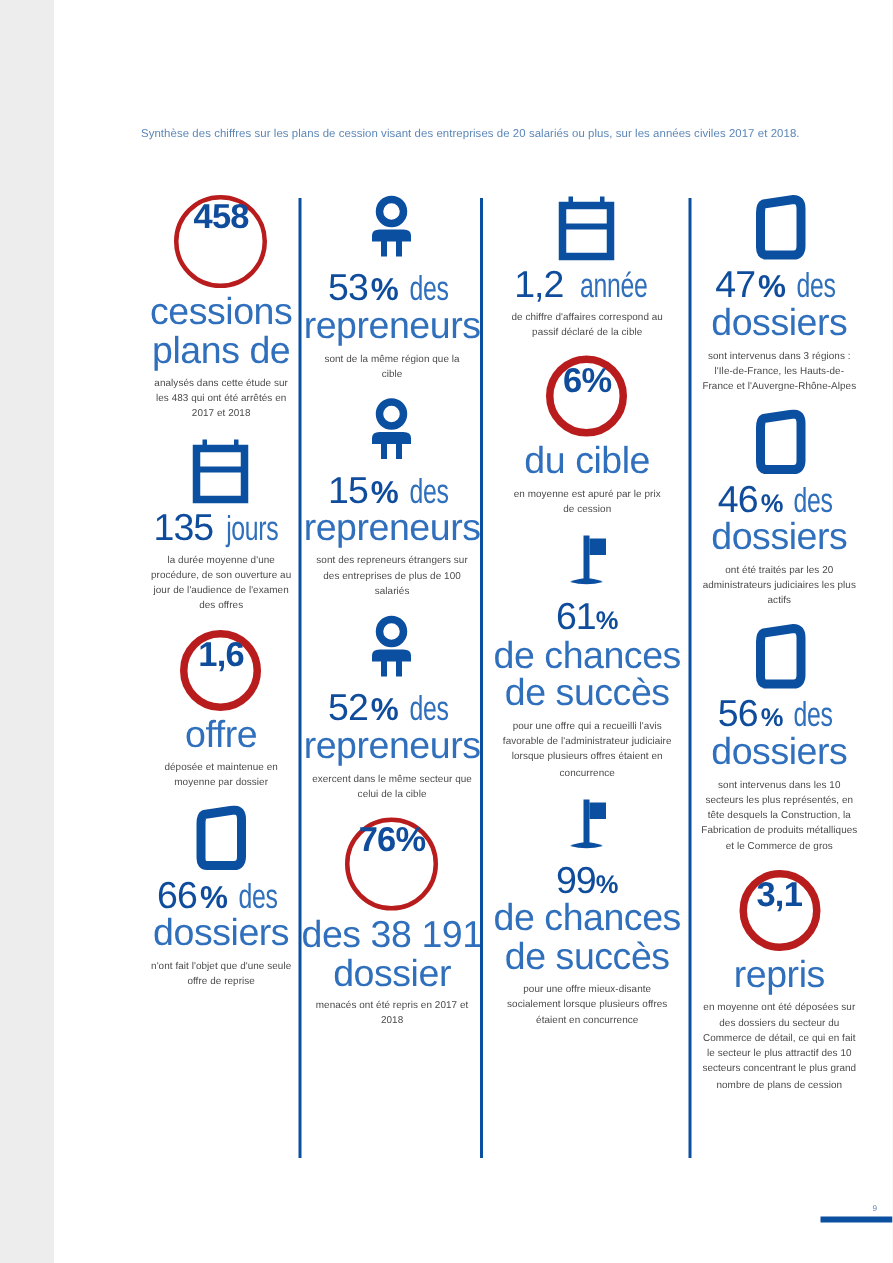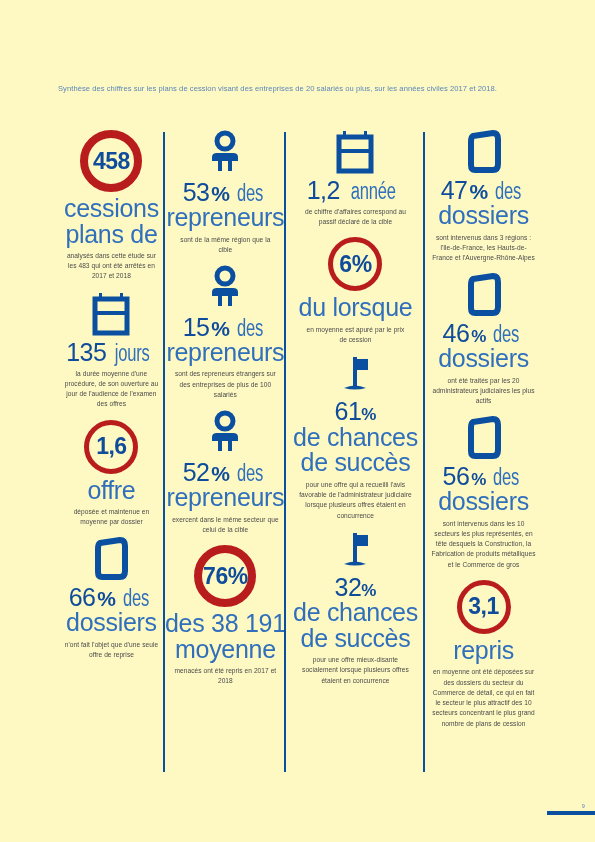--- a/index.html
+++ b/index.html
@@ -10,21 +10,22 @@
     width: 595px;
     height: 842px;
     background: #ededed;
     font-family: "Liberation Sans", sans-serif;
     overflow: hidden;
     position: relative;
   }
   .page {
     position: absolute;
     inset: 0;
-    background: #fef9c3;
+    background: #ffffff;
+    margin-left: 36px;
   }
 
   
   .intro {
     position: absolute;
     left: 58px;
     top: 83px;
     width: 484px;
     font-size: 7.6px;
     line-height: 1.45;
@@ -133,24 +134,23 @@
     margin-top: 4px;
     max-width: 104px;
     letter-spacing: 0.05px;
   }
   .caption.wide { max-width: 116px; }
 
   
   .circle-num {
     width: 62px;
     height: 62px;
-    border: 8px solid #b91c1c;
+    border: 3px solid #b91c1c;
     border-radius: 50%;
     display: flex;
-    align-items: center;
     justify-content: center;
     box-sizing: border-box;
   }
   .circle-num.small {
     width: 54px;
     height: 54px;
     border-width: 5px;
   }
   .circle-num .inner {
     font-size: 23px;
@@ -301,21 +301,21 @@
       </div>
 
       <div class="stat">
         <div class="icon-wrap">
           <div class="circle-num">
             <span class="inner">76%</span>
           </div>
         </div>
         <div class="headline">
           <div class="word-line"><span class="word word-big">des 38 191</span></div>
-          <div class="word-line"><span class="word word-big">moyenne</span></div>
+          <div class="word-line"><span class="word word-big">dossier</span></div>
         </div>
         <div class="caption">menacés ont été repris en 2017 et 2018</div>
       </div>
     </div>
 
     <div class="col col-2">
       <div class="rule"></div>
 
       <div class="stat">
         <div class="icon-wrap">
@@ -333,21 +333,21 @@
         <div class="caption wide">de chiffre d'affaires correspond au passif déclaré de la cible</div>
       </div>
 
       <div class="stat">
         <div class="icon-wrap">
           <div class="circle-num small">
             <span class="inner">6%</span>
           </div>
         </div>
         <div class="headline">
-          <div class="word-line"><span class="word word-big">du lorsque</span></div>
+          <div class="word-line"><span class="word word-big">du cible</span></div>
         </div>
         <div class="caption">en moyenne est apuré par le prix de cession</div>
       </div>
 
       <div class="stat">
         <div class="icon-wrap">
           <svg width="34" height="40" viewBox="0 0 34 40">
             <rect x="15" y="2" width="4" height="30" fill="#0b4fa0"></rect>
             <path d="M19 4 L30 4 L30 15 L19 15 Z" fill="#0b4fa0"></path>
             <path d="M6 33 Q17 28 28 33 Q17 36 6 33 Z" fill="#0b4fa0"></path>
@@ -366,21 +366,21 @@
       <div class="stat">
         <div class="icon-wrap">
           <svg width="34" height="40" viewBox="0 0 34 40">
             <rect x="15" y="2" width="4" height="30" fill="#0b4fa0"></rect>
             <path d="M19 4 L30 4 L30 15 L19 15 Z" fill="#0b4fa0"></path>
             <path d="M6 33 Q17 28 28 33 Q17 36 6 33 Z" fill="#0b4fa0"></path>
           </svg>
         </div>
         <div class="headline">
           <div class="word-line">
-            <span class="num">32</span><span class="pct">%</span>
+            <span class="num">99</span><span class="pct">%</span>
           </div>
           <div class="word-line"><span class="word word-big">de chances</span></div>
           <div class="word-line"><span class="word word-big">de succès</span></div>
         </div>
         <div class="caption wide">pour une offre mieux-disante socialement lorsque plusieurs offres étaient en concurrence</div>
       </div>
     </div>
 
     <div class="col col-3">
 

